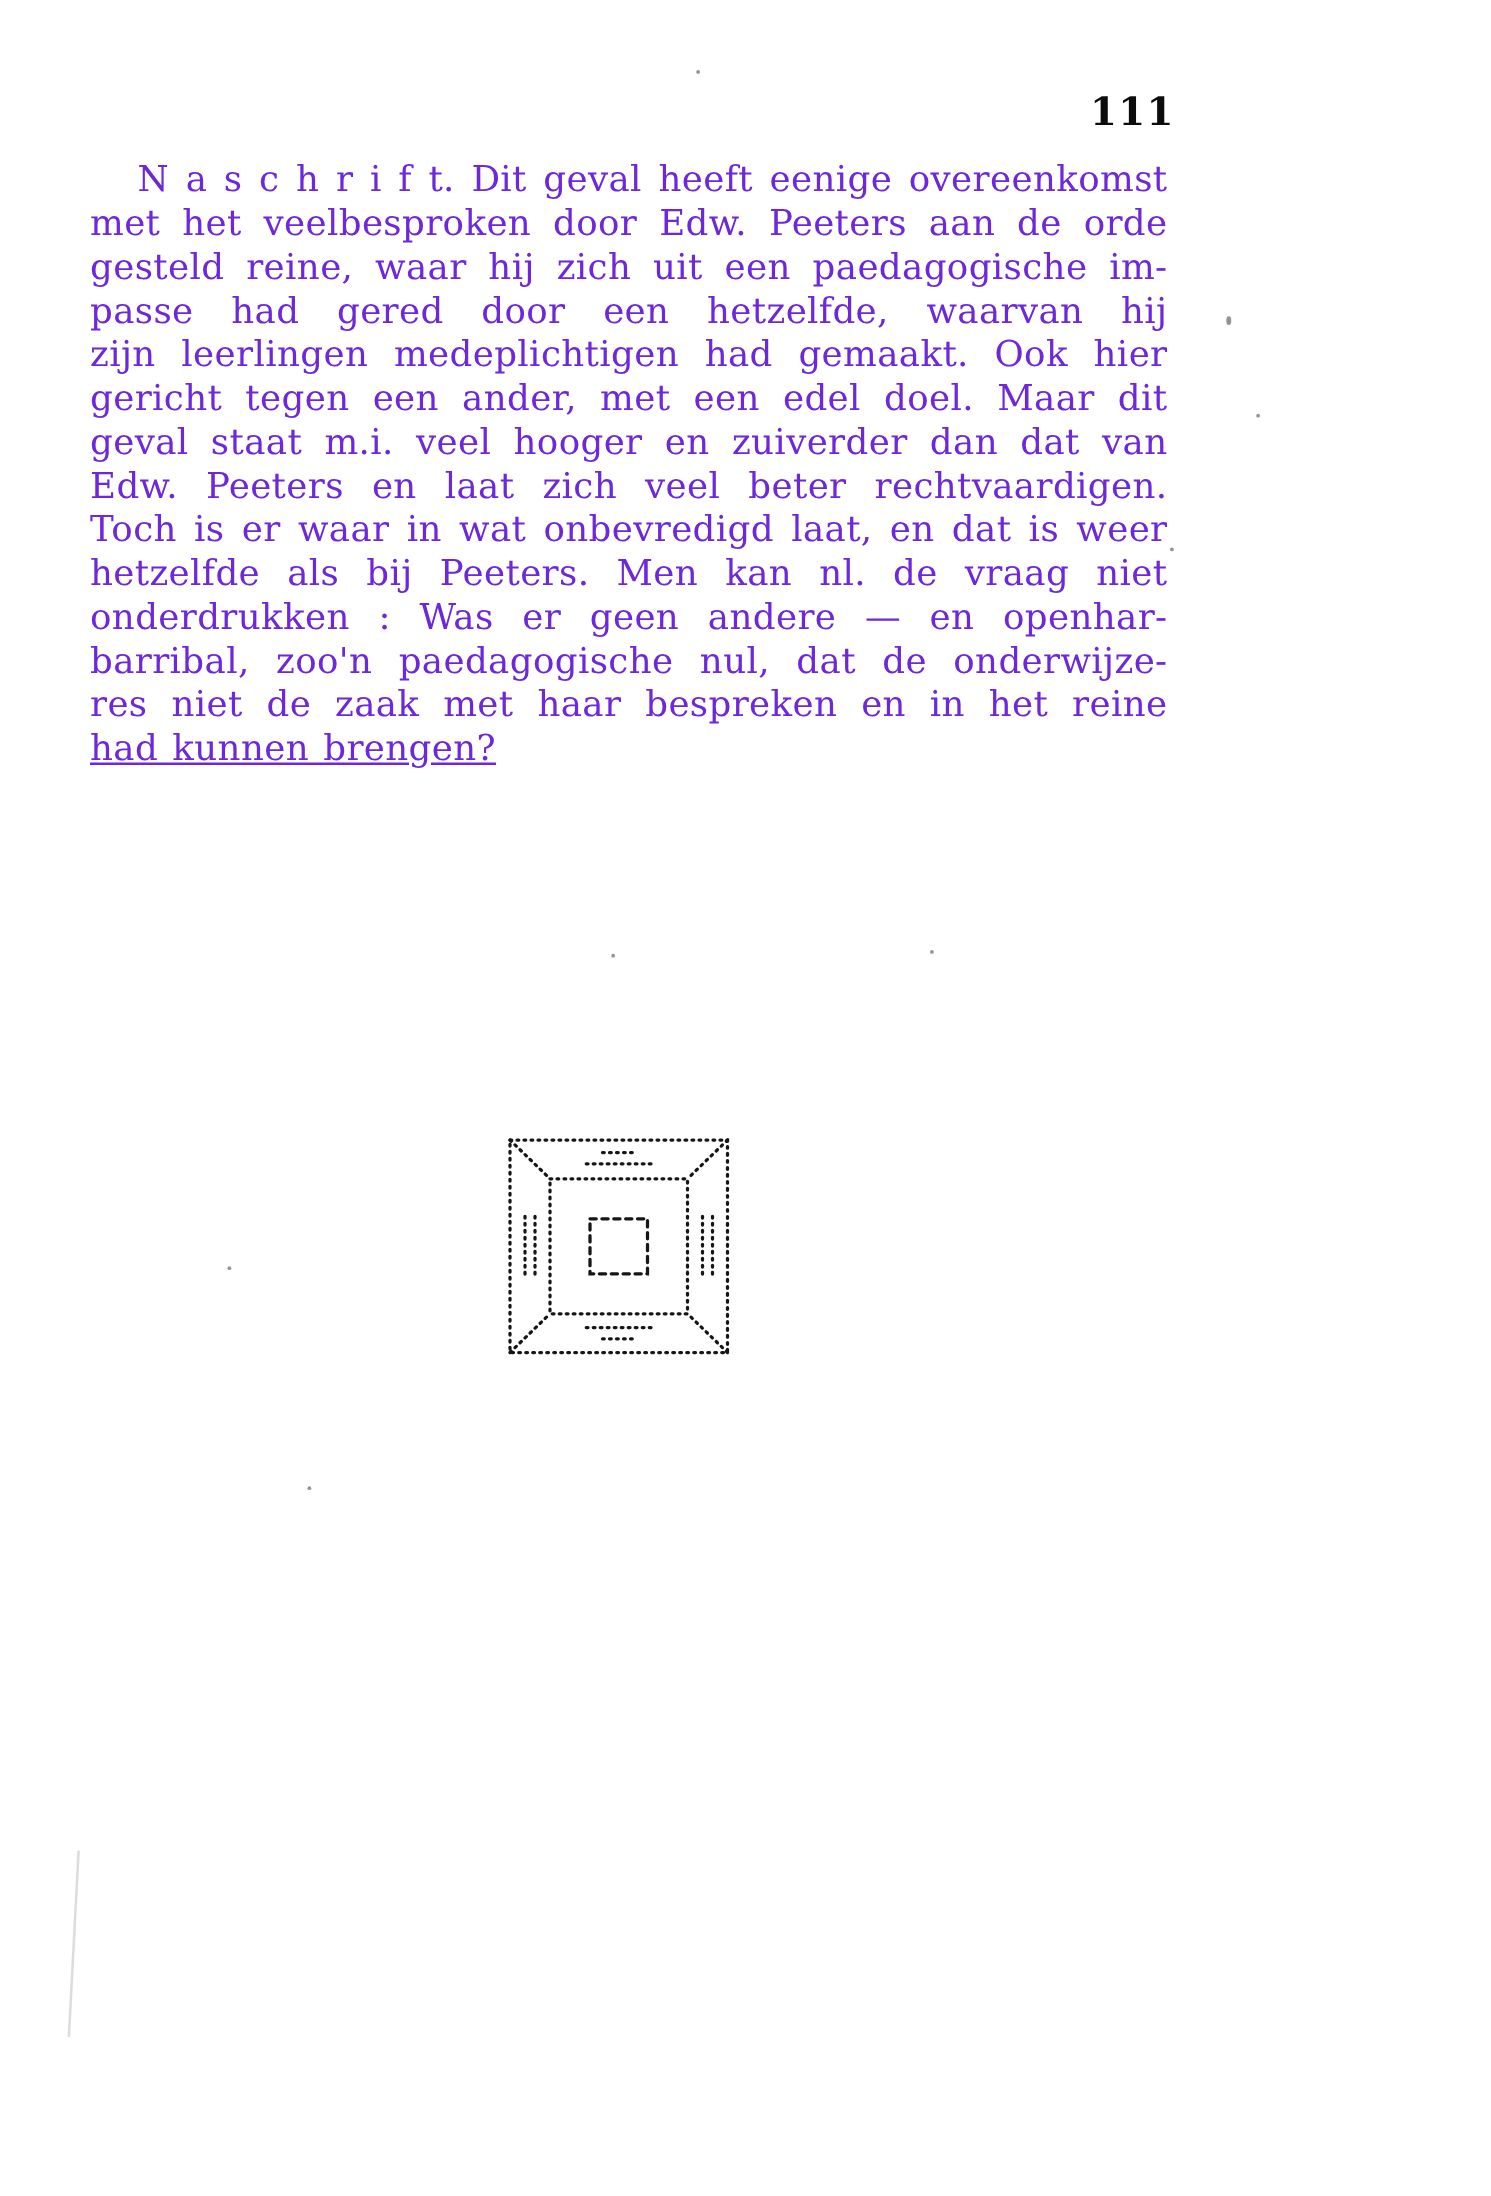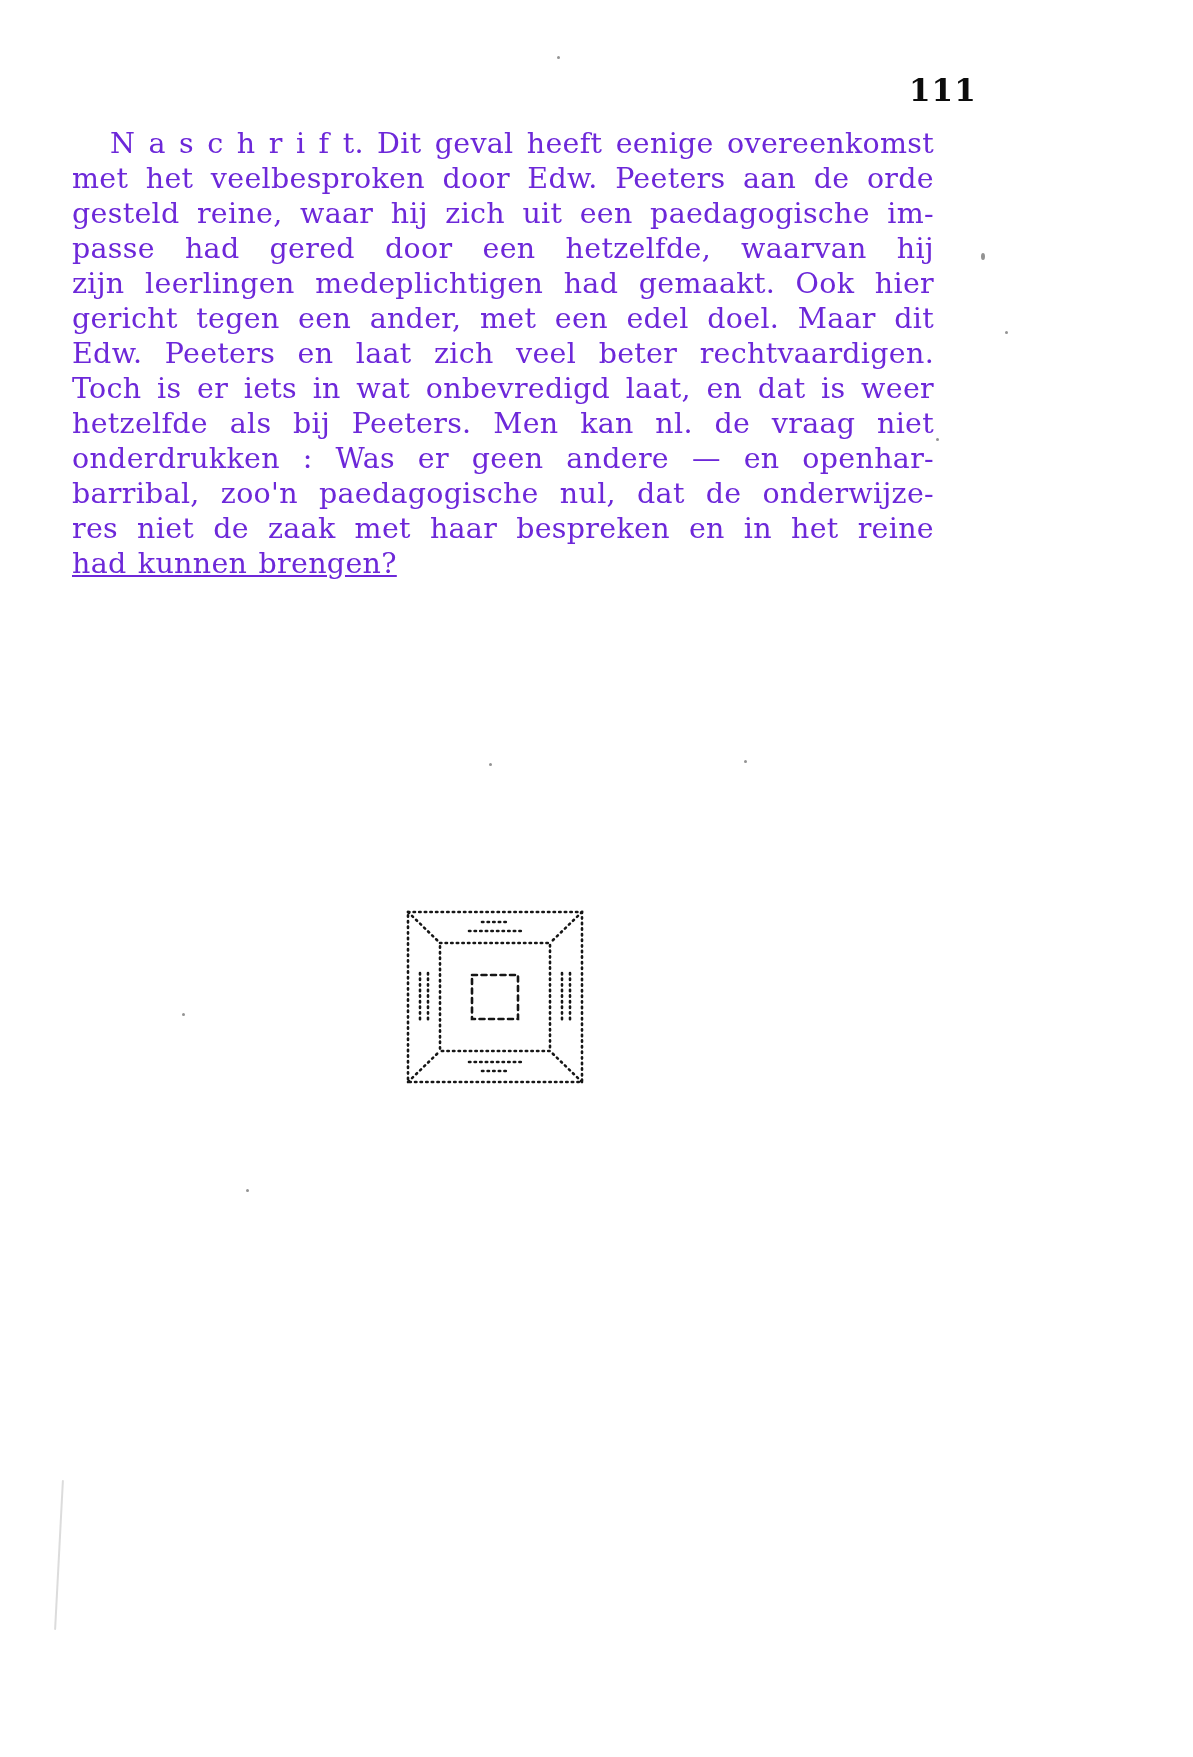--- a/index.html
+++ b/index.html
@@ -12,21 +12,21 @@
     width: 1193px;
     height: 1757px;
     background: #ffffff;
     font-family: "DejaVu Serif", "Liberation Serif", serif;
     color: #111111;
     overflow: hidden;
   }
   .page-number {
     position: absolute;
     top: 72px;
-    left: 909px;
+    left: 872px;
     font-size: 31px;
     font-weight: bold;
     letter-spacing: 1px;
     color: #0c0c0c;
   }
   .body-text {
     position: absolute;
     left: 72px;
     top: 126px;
     width: 862px;
@@ -86,22 +86,23 @@
 
   <div class="page-number">111</div>
 
   <div class="body-text">
     <div class="text-line first">N a s c h r i f t.  Dit geval heeft eenige overeenkomst</div>
     <div class="text-line">met het veelbesproken door Edw. Peeters aan de orde</div>
     <div class="text-line">gesteld reine, waar hij zich uit een paedagogische im-</div>
     <div class="text-line">passe had gered door een hetzelfde, waarvan hij</div>
     <div class="text-line">zijn leerlingen medeplichtigen had gemaakt. Ook hier</div>
     <div class="text-line">gericht tegen een ander, met een edel doel. Maar dit</div>
+    <div class="text-line">geval staat m.i. veel hooger en zuiverder dan dat van</div>
     <div class="text-line">Edw. Peeters en laat zich veel beter rechtvaardigen.</div>
-    <div class="text-line">Toch is er iets in wat onbevredigd laat, en dat is weer</div>
+    <div class="text-line">Toch is er waar in wat onbevredigd laat, en dat is weer</div>
     <div class="text-line">hetzelfde als bij Peeters. Men kan nl. de vraag niet</div>
     <div class="text-line">onderdrukken : Was er geen andere — en openhar-</div>
     <div class="text-line">barribal, zoo'n paedagogische nul, dat de onderwijze-</div>
     <div class="text-line">res niet de zaak met haar bespreken en in het reine</div>
     <div class="text-line last">had kunnen brengen?</div>
   </div>
 
   <div class="ornament">
     <svg viewBox="0 0 192 188" xmlns="http://www.w3.org/2000/svg" fill="none" stroke="#161616" stroke-width="2.6" stroke-linecap="round" stroke-dasharray="1.4 4.2">
 

